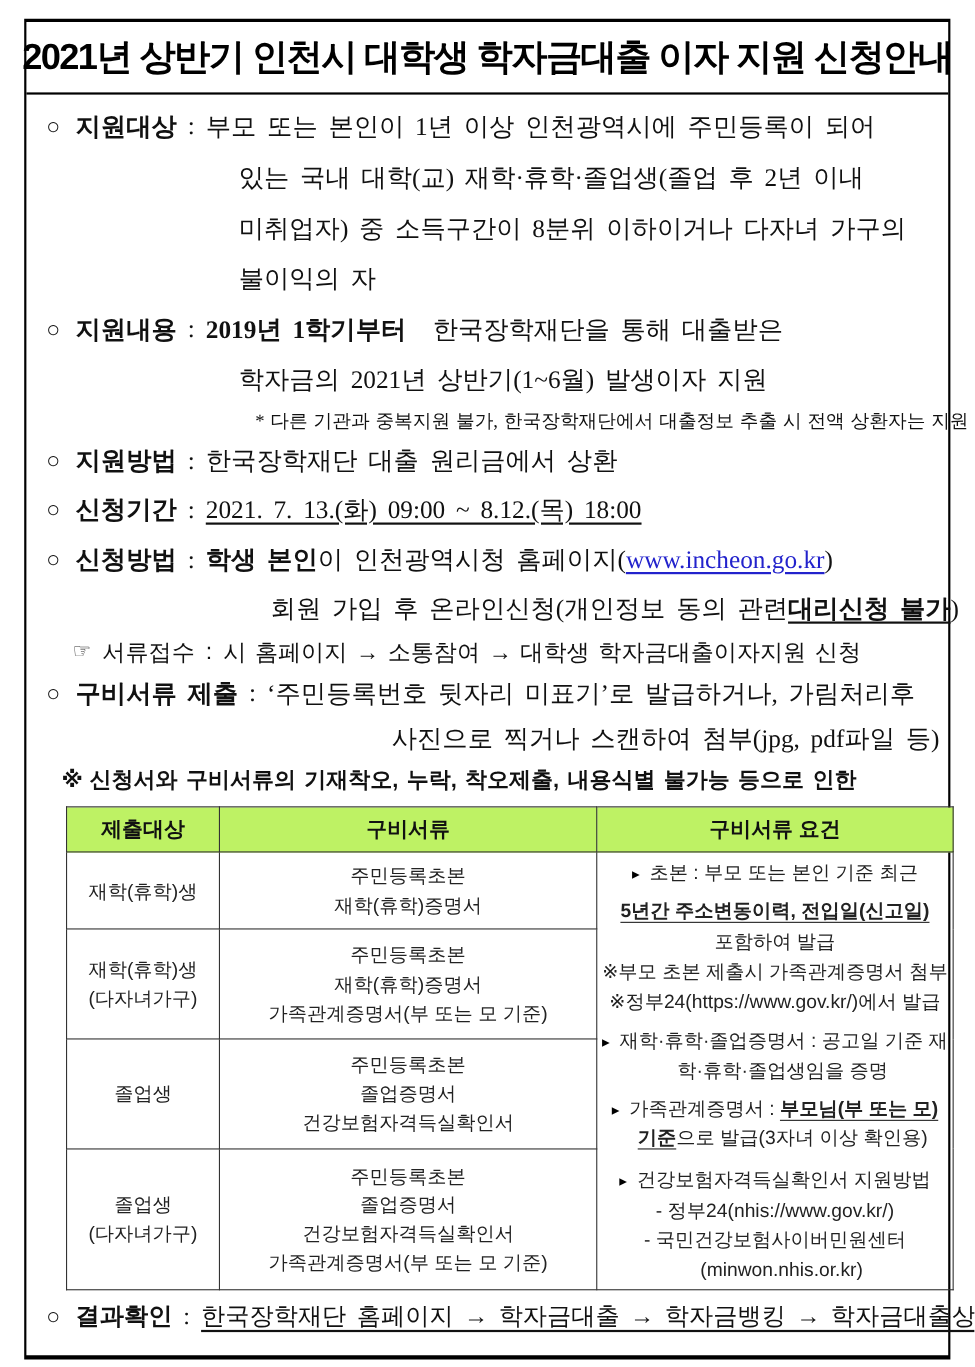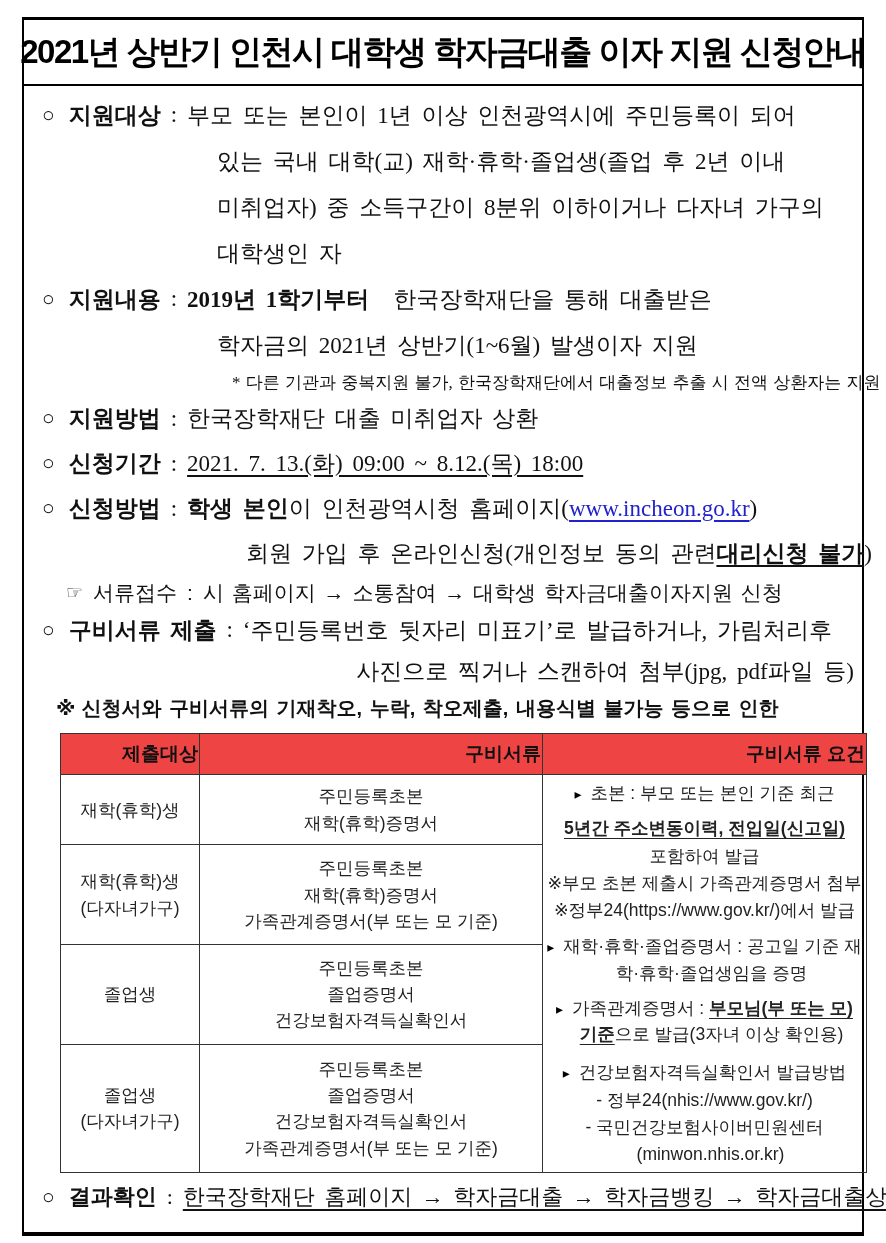--- a/index.html
+++ b/index.html
@@ -25,21 +25,21 @@
   .note{font-size:17px;word-spacing:1px;padding-left:196px;}
   .hand{font-family:"Liberation Sans","DejaVu Sans",sans-serif;font-size:21px;word-spacing:2px;}
   .hand .pointer{margin:0 10px 0 30px;font-size:19px;color:#333;}
   .caution{font-family:"Liberation Sans","DejaVu Sans",sans-serif;font-weight:bold;font-size:20px;word-spacing:2px;}
   .caution .mark{margin:0 6px 0 20px;}
   .caution-cont{padding-left:52px;}
 
   table.docs{border-collapse:collapse;margin:8px 0 0 24px;width:806px;table-layout:fixed;
              font-family:"Liberation Sans","DejaVu Sans",sans-serif;color:#222;}
   table.docs th,table.docs td{border:1px solid #333;}
-  table.docs th{background:#ef4444;font-size:19px;font-weight:bold;height:38px;color:#111;text-align:right;}
+  table.docs th{background:#bef264;font-size:19px;font-weight:bold;height:38px;color:#111;}
   table.docs td{font-size:17.5px;text-align:center;padding:5px 2px;line-height:1.5;}
   td.req{text-align:left;vertical-align:top;padding:8px 4px 4px 8px;font-size:17px;line-height:1.42;}
   .req-group{margin-bottom:9px;padding-left:14px;text-indent:-14px;}
   .req-flat{margin-bottom:1px;text-align:center;}
   .req-bullet{color:#000;font-size:14px;margin-right:4px;}
   .req-indent{padding-left:12px;}
   .col-target{width:139px;}
   .col-docs{width:343px;}
   .col-req{width:324px;}
 
@@ -63,42 +63,42 @@
         <span class="sep">:</span>
         <span>부모 또는 본인이 1년 이상 인천광역시에 주민등록이 되어</span>
       </div>
       <div class="ln cont" style="height:46px;">
         <span>있는 국내 대학(교) 재학·휴학·졸업생(졸업 후 2년 이내</span>
       </div>
       <div class="ln cont" style="height:46px;">
         <span>미취업자) 중 소득구간이 8분위 이하이거나 다자녀 가구의</span>
       </div>
       <div class="ln cont" style="height:46px;">
-        <span>대학생인 자</span>
+        <span>불이익의 자</span>
       </div>
 
       <div class="ln" style="height:46px;">
         <span class="bullet">○</span>
         <span class="lbl">지원내용</span>
         <span class="sep">:</span>
         <span class="b">2019년 1학기부터</span>
         <span style="margin-left:24px;">한국장학재단을 통해 대출받은</span>
       </div>
       <div class="ln cont" style="height:46px;">
         <span>학자금의 2021년 상반기(1~6월) 발생이자 지원</span>
       </div>
       <div class="ln note" style="height:28px;">
         <span>* 다른 기관과 중복지원 불가, 한국장학재단에서 대출정보 추출 시 전액 상환자는 지원 불가</span>
       </div>
 
       <div class="ln" style="height:45px;">
         <span class="bullet">○</span>
         <span class="lbl">지원방법</span>
         <span class="sep">:</span>
-        <span>한국장학재단 대출 미취업자 상환</span>
+        <span>한국장학재단 대출 원리금에서 상환</span>
       </div>
 
       <div class="ln" style="height:45px;">
         <span class="bullet">○</span>
         <span class="lbl">신청기간</span>
         <span class="sep">:</span>
         <span class="u">2021. 7. 13.(화) 09:00 ~ 8.12.(목) 18:00</span>
       </div>
 
       <div class="ln" style="height:45px;">
@@ -172,21 +172,21 @@
               <div class="req-group">
                 <span class="req-bullet">▸</span>
                 <span>재학·휴학·졸업증명서 : 공고일 기준 재학·휴학·졸업생임을 증명</span>
               </div>
               <div class="req-group" style="margin-bottom:12px;">
                 <span class="req-bullet">▸</span>
                 <span>가족관계증명서 : </span><span class="b u">부모님(부 또는 모) 기준</span><span>으로 발급(3자녀 이상 확인용)</span>
               </div>
               <div class="req-group" style="margin-bottom:1px;">
                 <span class="req-bullet">▸</span>
-                <span>건강보험자격득실확인서 발급방법</span>
+                <span>건강보험자격득실확인서 지원방법</span>
               </div>
               <div class="req-flat">- 정부24(nhis://www.gov.kr/)</div>
               <div class="req-flat">- 국민건강보험사이버민원센터</div>
               <div class="req-indent">(minwon.nhis.or.kr)</div>
             </td>
           </tr>
           <tr>
             <td>
               <div>재학(휴학)생</div>
               <div>(다자녀가구)</div>

